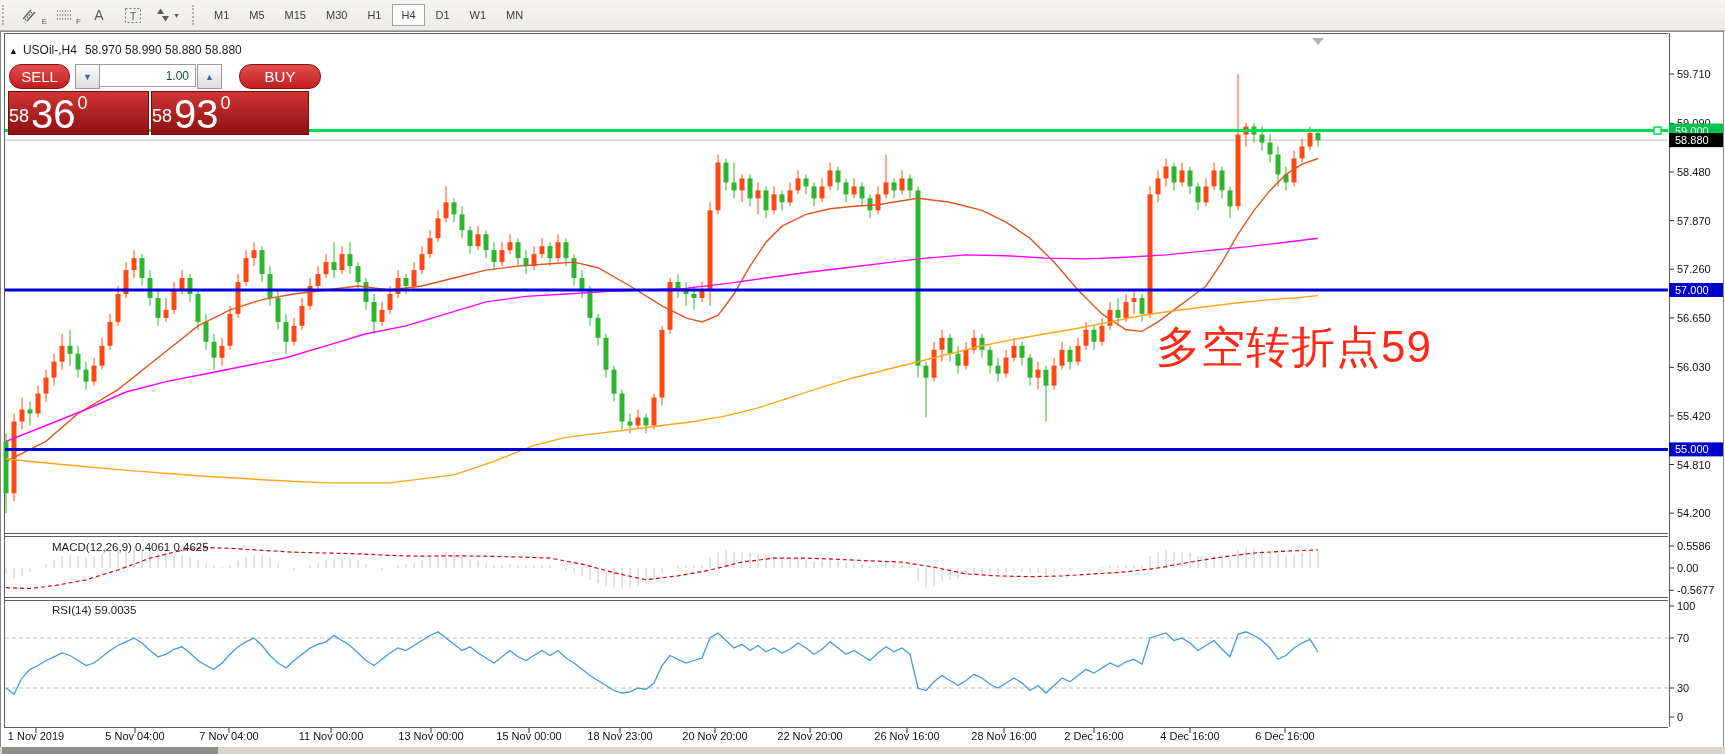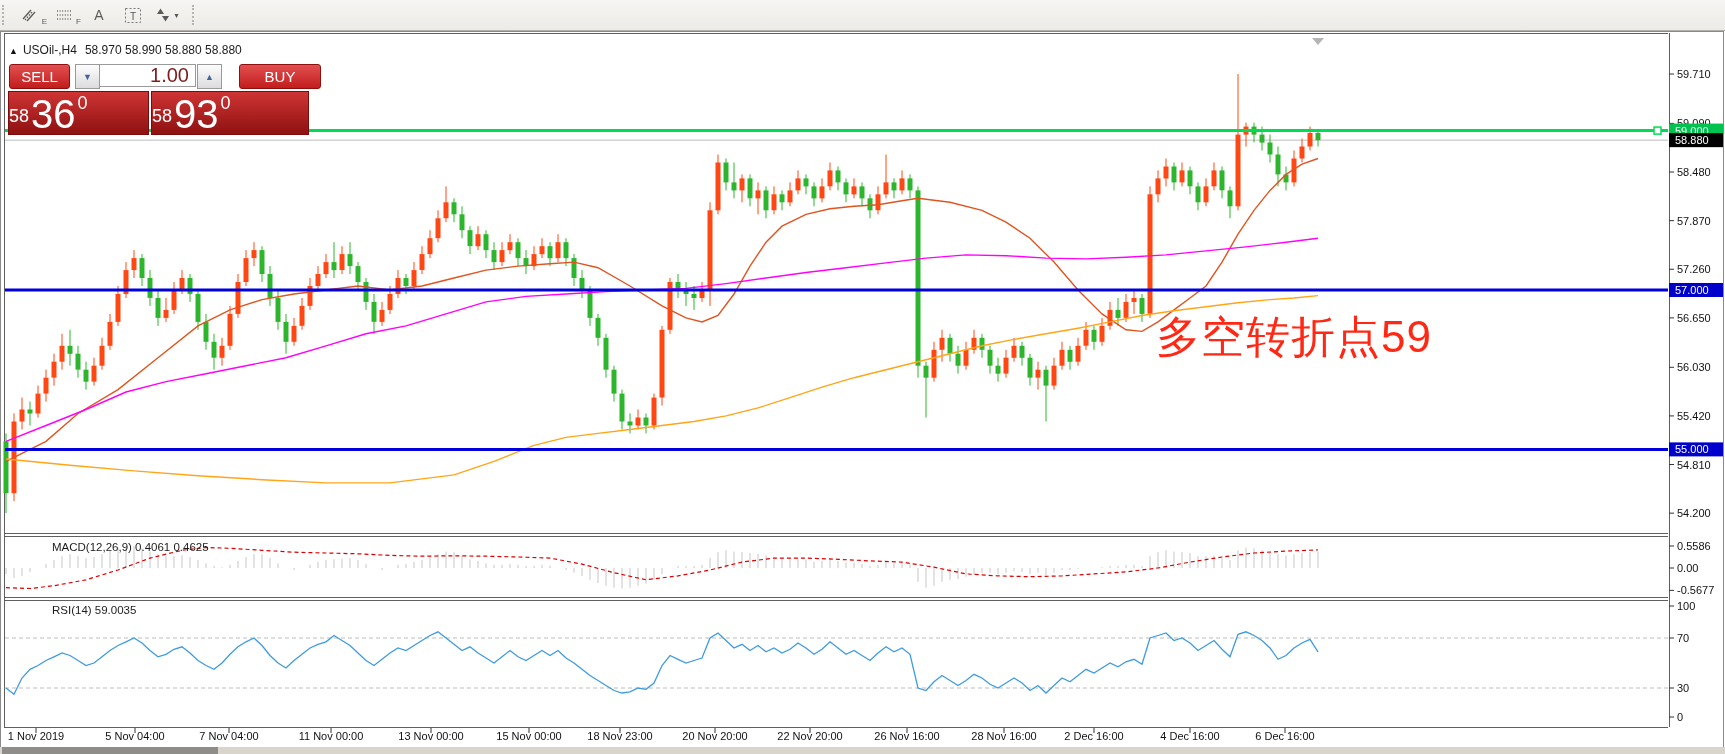--- a/index.html
+++ b/index.html
@@ -19,30 +19,30 @@
           display:flex;align-items:center;border:1px solid transparent;}
   .tf-btn.active{background:#fbfbfa;border:1px solid #a5a29c;}
   
   #chart-svg{position:absolute;left:0;top:0;z-index:1;}
   #chart-svg text{font-family:"Liberation Sans",sans-serif;}
   
   .symbol-title{position:absolute;left:9px;top:43px;font-size:12px;color:#1c1c1c;z-index:4;}
   .symbol-title .tri{font-size:9px;margin-right:5px;color:#111;}
   .symbol-title .ohlc{margin-left:8px;margin-top:36px;}
   .ind-label{position:absolute;font-size:11.5px;color:#1c1c1c;z-index:4;padding-left:44px;}
-  .annotation{position:absolute;left:1156px;top:308px;font-size:44px;color:#ff2814;z-index:4;
+  .annotation{position:absolute;left:1156px;top:318px;font-size:44px;color:#ff2814;z-index:4;
               white-space:nowrap;letter-spacing:1px;}
   
   .trade{position:absolute;left:0;top:0;z-index:5;}
   .btn-red{position:absolute;display:flex;align-items:center;justify-content:center;
-           background:linear-gradient(#e25050,#c21d1d);border:1px solid #8f0f0f;border-radius:3px;
+           background:linear-gradient(#e25050,#c21d1d);border:1px solid #8f0f0f;border-radius:12px;
            color:#fff;font-size:15px;}
   .spin{position:absolute;display:flex;align-items:center;justify-content:center;
         background:linear-gradient(#fdfdfd,#dcdcdc);border:1px solid #9a9a9a;color:#44639c;font-size:9px;}
-  .vol{position:absolute;background:#fff;border:1px solid #9a9a9a;font-size:20px;color:#7f1d1d;
+  .vol{position:absolute;background:#fff;border:1px solid #9a9a9a;font-size:12px;color:#14532d;
        text-align:right;padding:0 6px;box-sizing:border-box;font-family:"Liberation Sans",sans-serif;}
   .price-panel{position:absolute;background:linear-gradient(#cf3434,#8e1111);border:1px solid #7c0c0c;
                color:#fff;display:flex;align-items:flex-end;padding-bottom:2px;}
   .pp-small{font-size:18px;margin:0 2px 5px 0;}
   .pp-big{font-size:40px;line-height:0.9;}
   .pp-sup{font-size:18px;margin:0 0 18px 2px;}
   
   .hscroll{position:absolute;left:0;top:747px;width:1725px;height:7px;background:#d9d5cd;z-index:4;}
   .hthumb{position:absolute;left:2px;top:0px;width:216px;height:7px;background:#8f8d89;}
 </style>
@@ -83,20 +83,31 @@
         </div>
         <div class="tool-btn">
           <svg width="16" height="16" viewBox="0 0 16 16">
             <polygon points="2,7 9,7 5.5,1.5" fill="#5a5a5a"></polygon>
             <polygon points="7,9 14,9 10.5,14.5" fill="#5a5a5a"></polygon>
           </svg>
           <span class="tool-caret">▾</span>
         </div>
       </div>
     <div class="grip" style="margin-left:8px;"></div>
+    <div id="tf-buttons" style="display:flex;align-items:center;">
+        <div class="tf-btn">M1</div>
+        <div class="tf-btn">M5</div>
+        <div class="tf-btn">M15</div>
+        <div class="tf-btn">M30</div>
+        <div class="tf-btn">H1</div>
+        <div class="tf-btn active">H4</div>
+        <div class="tf-btn">D1</div>
+        <div class="tf-btn">W1</div>
+        <div class="tf-btn">MN</div>
+      </div>
   </div>
 
   <svg id="chart-svg" width="1725" height="754" viewBox="0 0 1725 754">
       <rect x="0.5" y="31.5" width="1723" height="722" fill="none" stroke="#8a8a8a"></rect>
       <g stroke="#5f5f5f">
         <line x1="4" y1="33.5" x2="1668" y2="33.5"></line>
         <line x1="4" y1="533.5" x2="1668" y2="533.5"></line>
         <line x1="4" y1="536.5" x2="1668" y2="536.5"></line>
         <line x1="4" y1="597.5" x2="1668" y2="597.5"></line>
         <line x1="4" y1="600.5" x2="1668" y2="600.5"></line>

